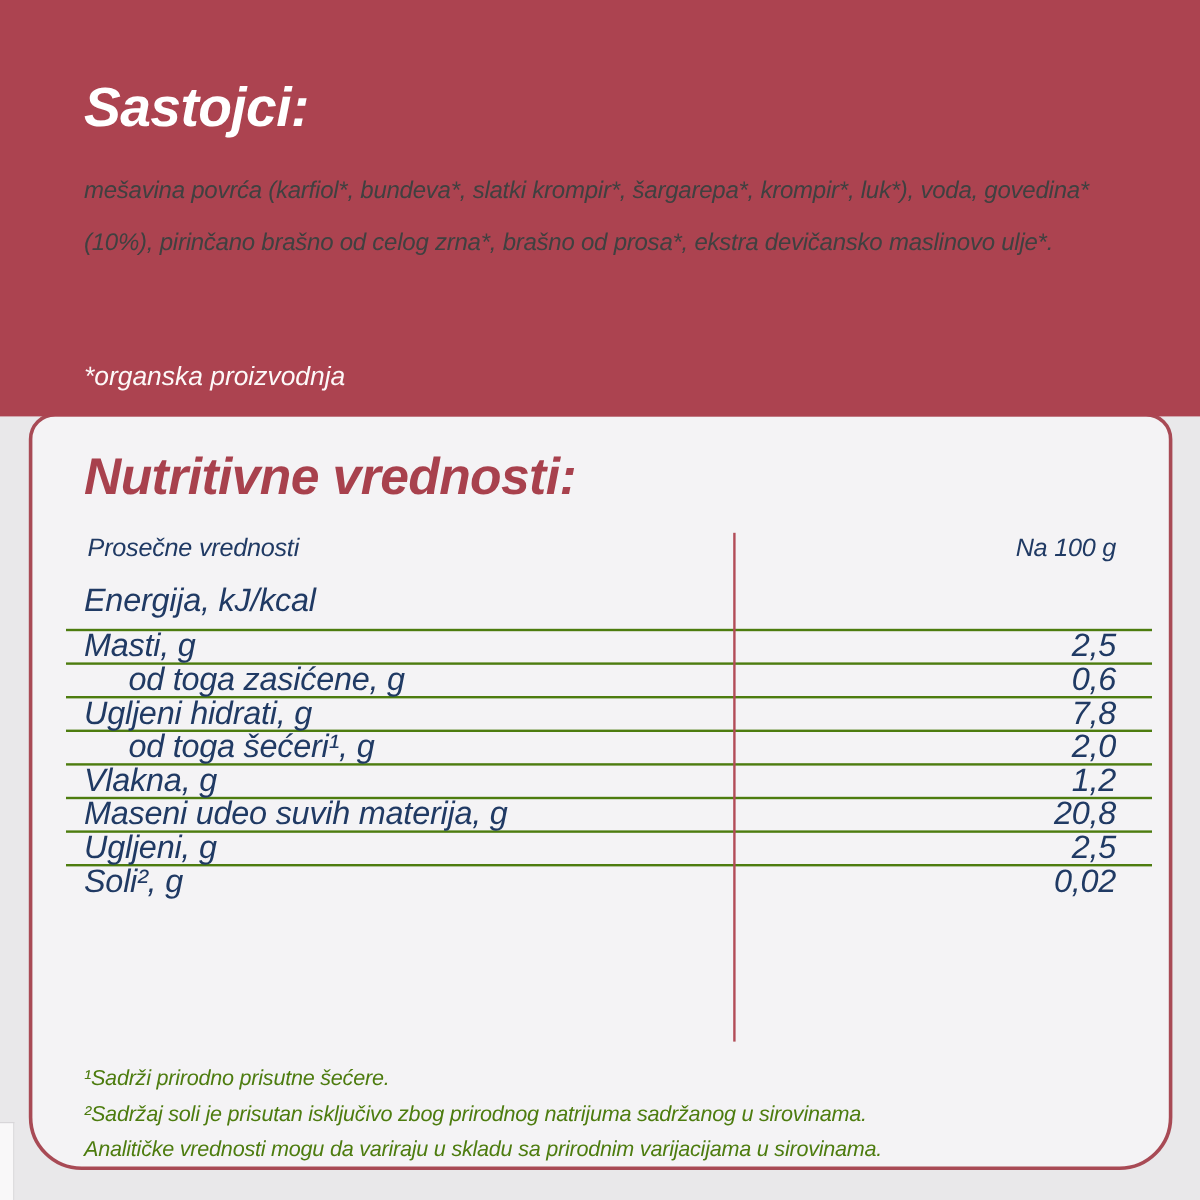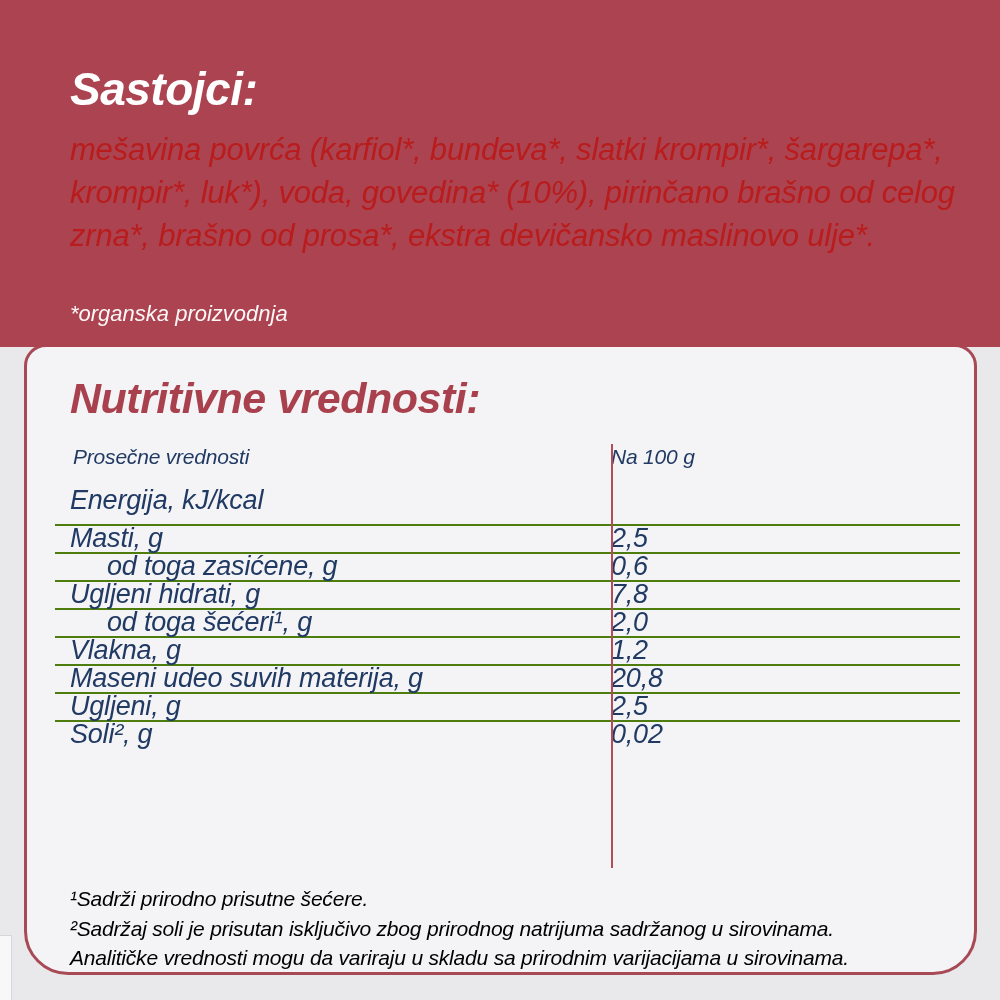--- a/index.html
+++ b/index.html
@@ -12,22 +12,22 @@
   
   .band{
     position:absolute;left:0;top:0;width:1000px;height:347px;
     background:#ac4350;z-index:2;
   }
   .band-title{
     position:absolute;left:70px;top:62px;
     font-size:46px;font-weight:bold;color:#ffffff;letter-spacing:-0.5px;
   }
   .ingredients-text{
-    position:absolute;left:70px;top:128px;width:885px;
-    font-size:31px;line-height:43px;color:#b91c1c;letter-spacing:-0.2px;
+    position:absolute;left:70px;top:138px;width:885px;
+    font-size:20px;line-height:43px;color:#404040;letter-spacing:-0.2px;
   }
   .organic-note{
     position:absolute;left:70px;top:301px;
     font-size:22px;color:#fdf8f8;
   }
   
   .panel{
     position:absolute;left:24px;top:344px;width:953px;height:631px;
     box-sizing:border-box;
     background:#f4f3f5;
@@ -50,29 +50,29 @@
   }
   .row{
     display:flex;align-items:center;height:28px;box-sizing:border-box;
     border-top:2px solid #4d7c0f;
     font-size:27px;color:#203a64;
   }
   .row.first{border-top:none;height:46.5px;}
   .cell-label{flex:1;padding-left:15px;letter-spacing:-0.2px;}
   .row.indent .cell-label{padding-left:52px;}
   .thead .cell-label{padding-left:18px;}
-  .cell-value{width:349px;box-sizing:border-box;padding-right:30px;text-align:left;letter-spacing:-0.2px;}
+  .cell-value{width:349px;box-sizing:border-box;padding-right:30px;text-align:right;letter-spacing:-0.2px;}
   .col-divider{
     position:absolute;left:556px;top:7px;width:2px;height:424px;
     background:#b24c58;
   }
   
   .footnotes{
     position:absolute;left:70px;top:884px;width:860px;
-    font-size:21px;line-height:29.5px;color:#000000;letter-spacing:-0.2px;
+    font-size:18px;line-height:29.5px;color:#4d7c0f;letter-spacing:-0.2px;
   }
   
   .corner-card{
     position:absolute;left:0;top:935px;width:11px;height:65px;
     background:#f9f8f9;border:1px solid #d8d6d9;border-left:none;
   }
 </style>
 </head>
 <body>
 

